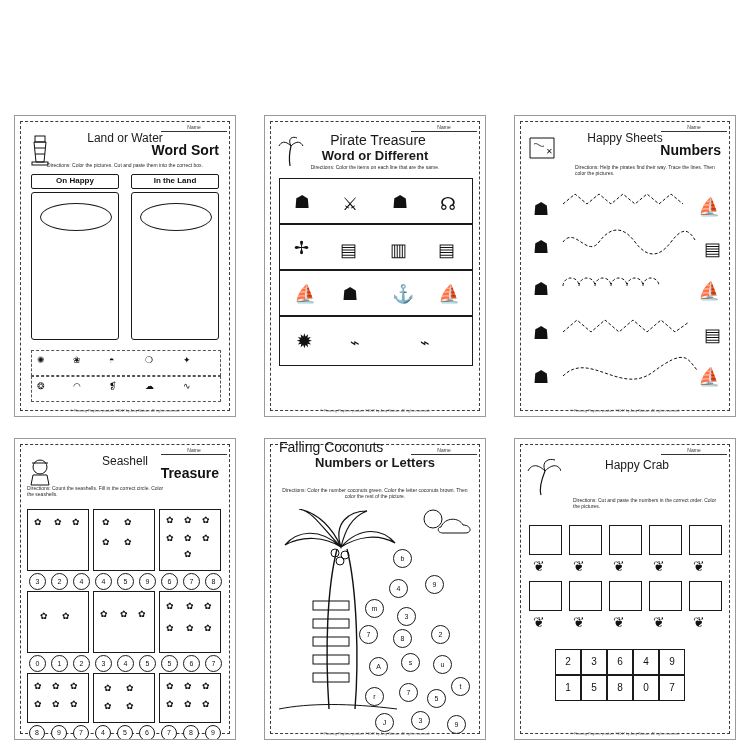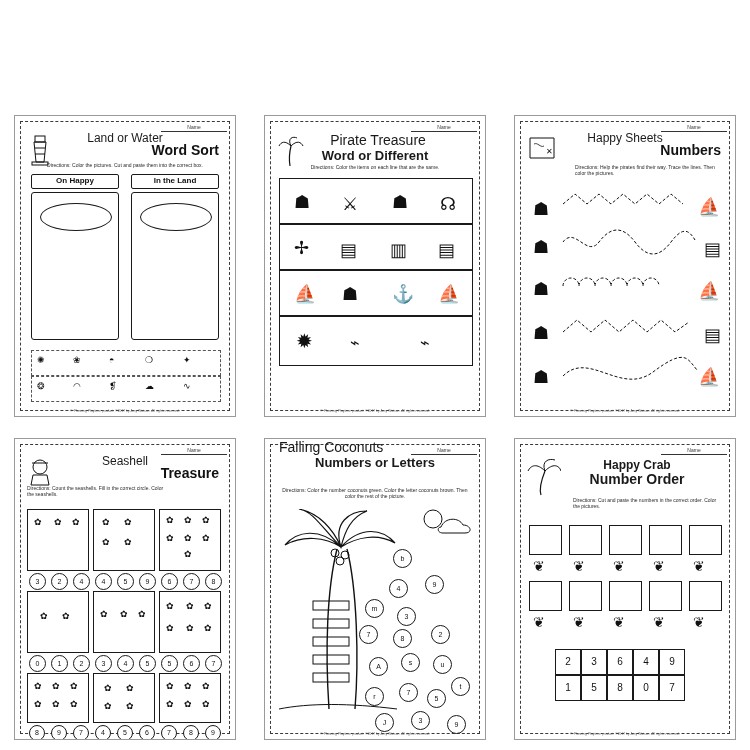--- a/index.html
+++ b/index.html
@@ -549,22 +549,21 @@
         <svg style="position:absolute;left:12px;top:18px;" width="34" height="40">
           <path d="M18 14 C14 24 12 32 14 38" fill="none" stroke="#111" stroke-width="1.2"></path>
           <path d="M18 14 C10 6 4 8 1 14" fill="none" stroke="#111" stroke-width="1"></path>
           <path d="M18 14 C26 6 32 8 34 14" fill="none" stroke="#111" stroke-width="1"></path>
           <path d="M18 14 C14 4 22 1 28 3" fill="none" stroke="#111" stroke-width="1"></path>
         </svg>
 
         <div class="name-line">Name</div>
 
         <div class="title" style="top:20px;">
-          <span class="t1" style="margin-left:24px;font-weight:bold;">Happy Crab</span>
-          <span class="t2" style="margin-left:24px;">Number Order</span>
+          <span class="t1" style="margin-left:24px;">Happy Crab</span>
         </div>
 
         <div class="directions" style="top:58px;text-align:left;left:58px;right:12px;">Directions: Cut and paste the numbers in the correct order. Color the pictures.</div>
 
         <div class="thinbox" style="left:14px;top:86px;width:33px;height:30px;"></div>
         <div class="thinbox" style="left:54px;top:86px;width:33px;height:30px;"></div>
         <div class="thinbox" style="left:94px;top:86px;width:33px;height:30px;"></div>
         <div class="thinbox" style="left:134px;top:86px;width:33px;height:30px;"></div>
         <div class="thinbox" style="left:174px;top:86px;width:33px;height:30px;"></div>
 

